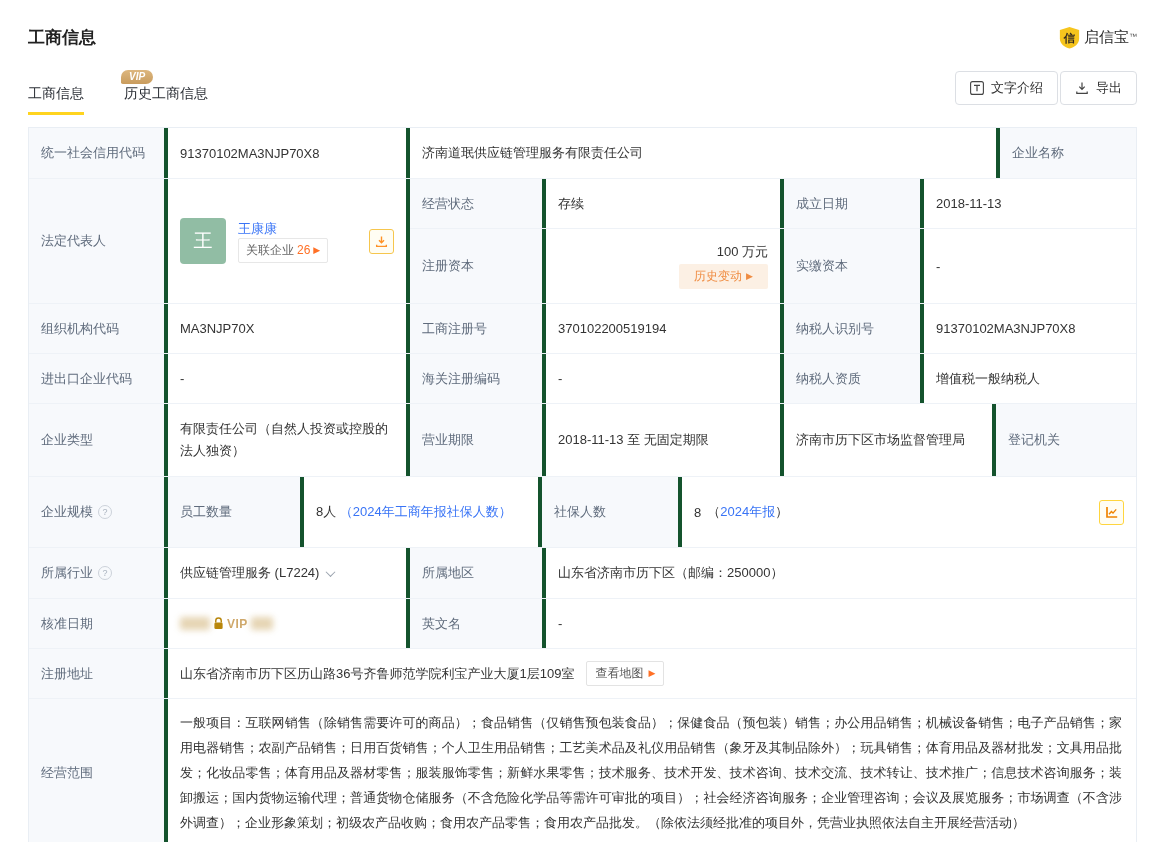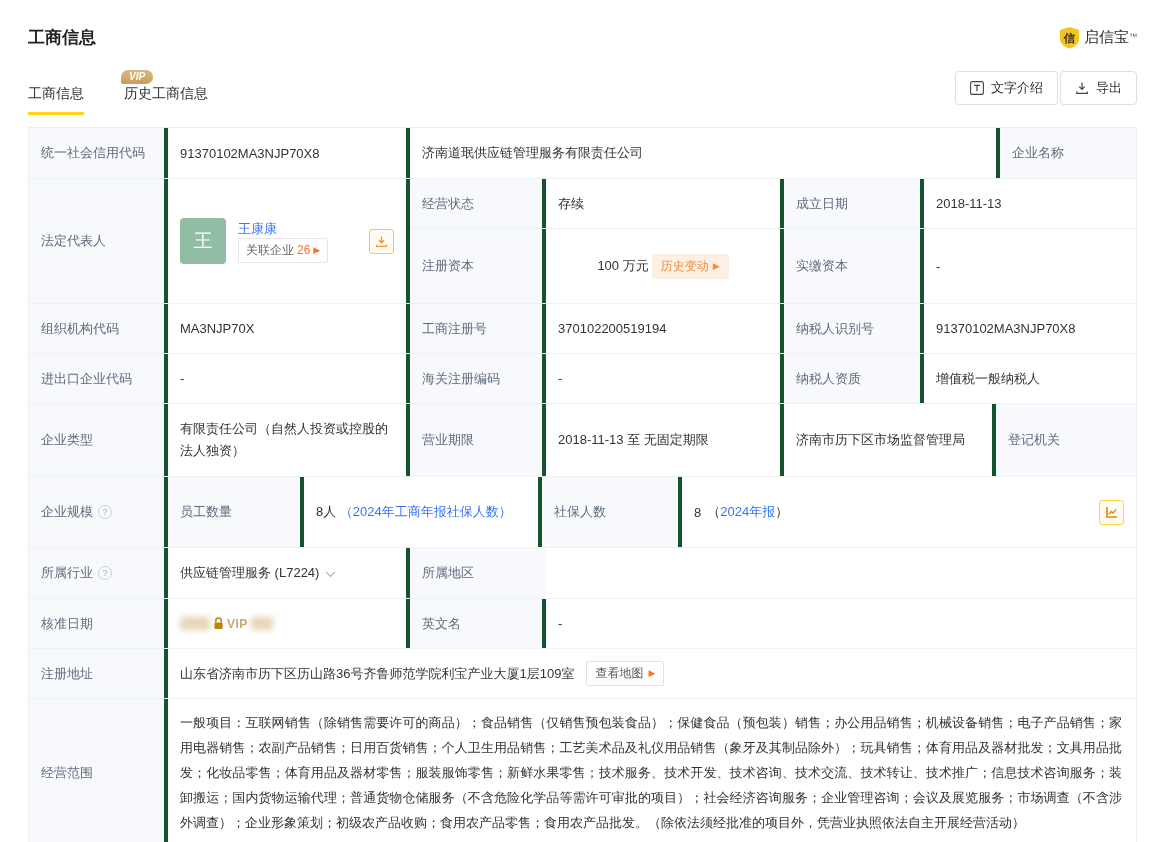--- a/index.html
+++ b/index.html
@@ -48,23 +48,23 @@
   .link { color:#3974f6; text-decoration:none; cursor:pointer; }
   .chip { display:inline-flex; align-items:center; gap:3px; border:1px solid #e7e7e7; border-radius:2px;
     background:#fff; padding:3px 7px; font-size:12px; color:#666; cursor:pointer; }
   .orange { color:#ff7026; }
   .arr { font-size:9px; color:#ff7026; line-height:1; }
   .icon-btn { width:25px; height:25px; border:1px solid #f6c64d; border-radius:3px; background:#fffdf3;
     display:flex; align-items:center; justify-content:center; margin-left:auto; cursor:pointer; flex-shrink:0; }
   .icon-btn.chart { border-color:#ffd53e; }
 
   
-  .cap { display:flex; align-items:center; gap:3px; justify-content:center; }
+  .cap { display:flex; flex-direction:column; align-items:flex-end; gap:3px; justify-content:center; }
   .badge-soft { display:inline-flex; align-items:center; gap:4px; background:#fcf0e4; color:#ef8c42;
-    font-size:12px; padding:4px 9px; border-radius:2px; cursor:pointer; }
+    font-size:12px; padding:4px 15px; border-radius:2px; cursor:pointer; }
   .badge-soft .arr { color:#ef8c42; }
 
   .qmark { width:14px; height:14px; border-radius:50%; border:1px solid #ccd2da; color:#aab3bf; font-size:9px;
     display:inline-flex; align-items:center; justify-content:center; margin-left:5px; flex-shrink:0; }
   .chev { width:7px; height:7px; border-right:1.5px solid #9aa3ae; border-bottom:1.5px solid #9aa3ae;
     transform:rotate(45deg) translate(-1px,-1px); display:inline-block; margin-left:8px; }
 
   
   .vip-hidden { display:flex; align-items:center; gap:3px; }
   .blob { height:13px; background:#e6d5b4; border-radius:2px; filter:blur(3px); }
@@ -224,20 +224,21 @@
     <div class="row">
       <div class="cell lbl l1 h50">
         <span>所属行业</span>
         <span class="qmark">?</span>
       </div>
       <div class="cell val v1 h50">
         <span>供应链管理服务 (L7224)</span>
         <span class="chev"></span>
       </div>
       <div class="cell lbl l2 h50">所属地区</div>
+      <div class="cell val v3 h50">山东省济南市历下区（邮编：250000）</div>
     </div>
 
     <div class="row">
       <div class="cell lbl l1 h49">核准日期</div>
       <div class="cell val v1 h49">
         <span class="vip-hidden">
           <span class="blob" style="width:30px"></span>
           <svg width="11" height="13" viewBox="0 0 12 14">
             <path d="M3 6 V4 a3 3 0 0 1 6 0 V6" fill="none" stroke="#b8860b" stroke-width="1.6"></path>
             <rect x="1.5" y="6" width="9" height="7" rx="1.5" fill="#b8860b"></rect>

